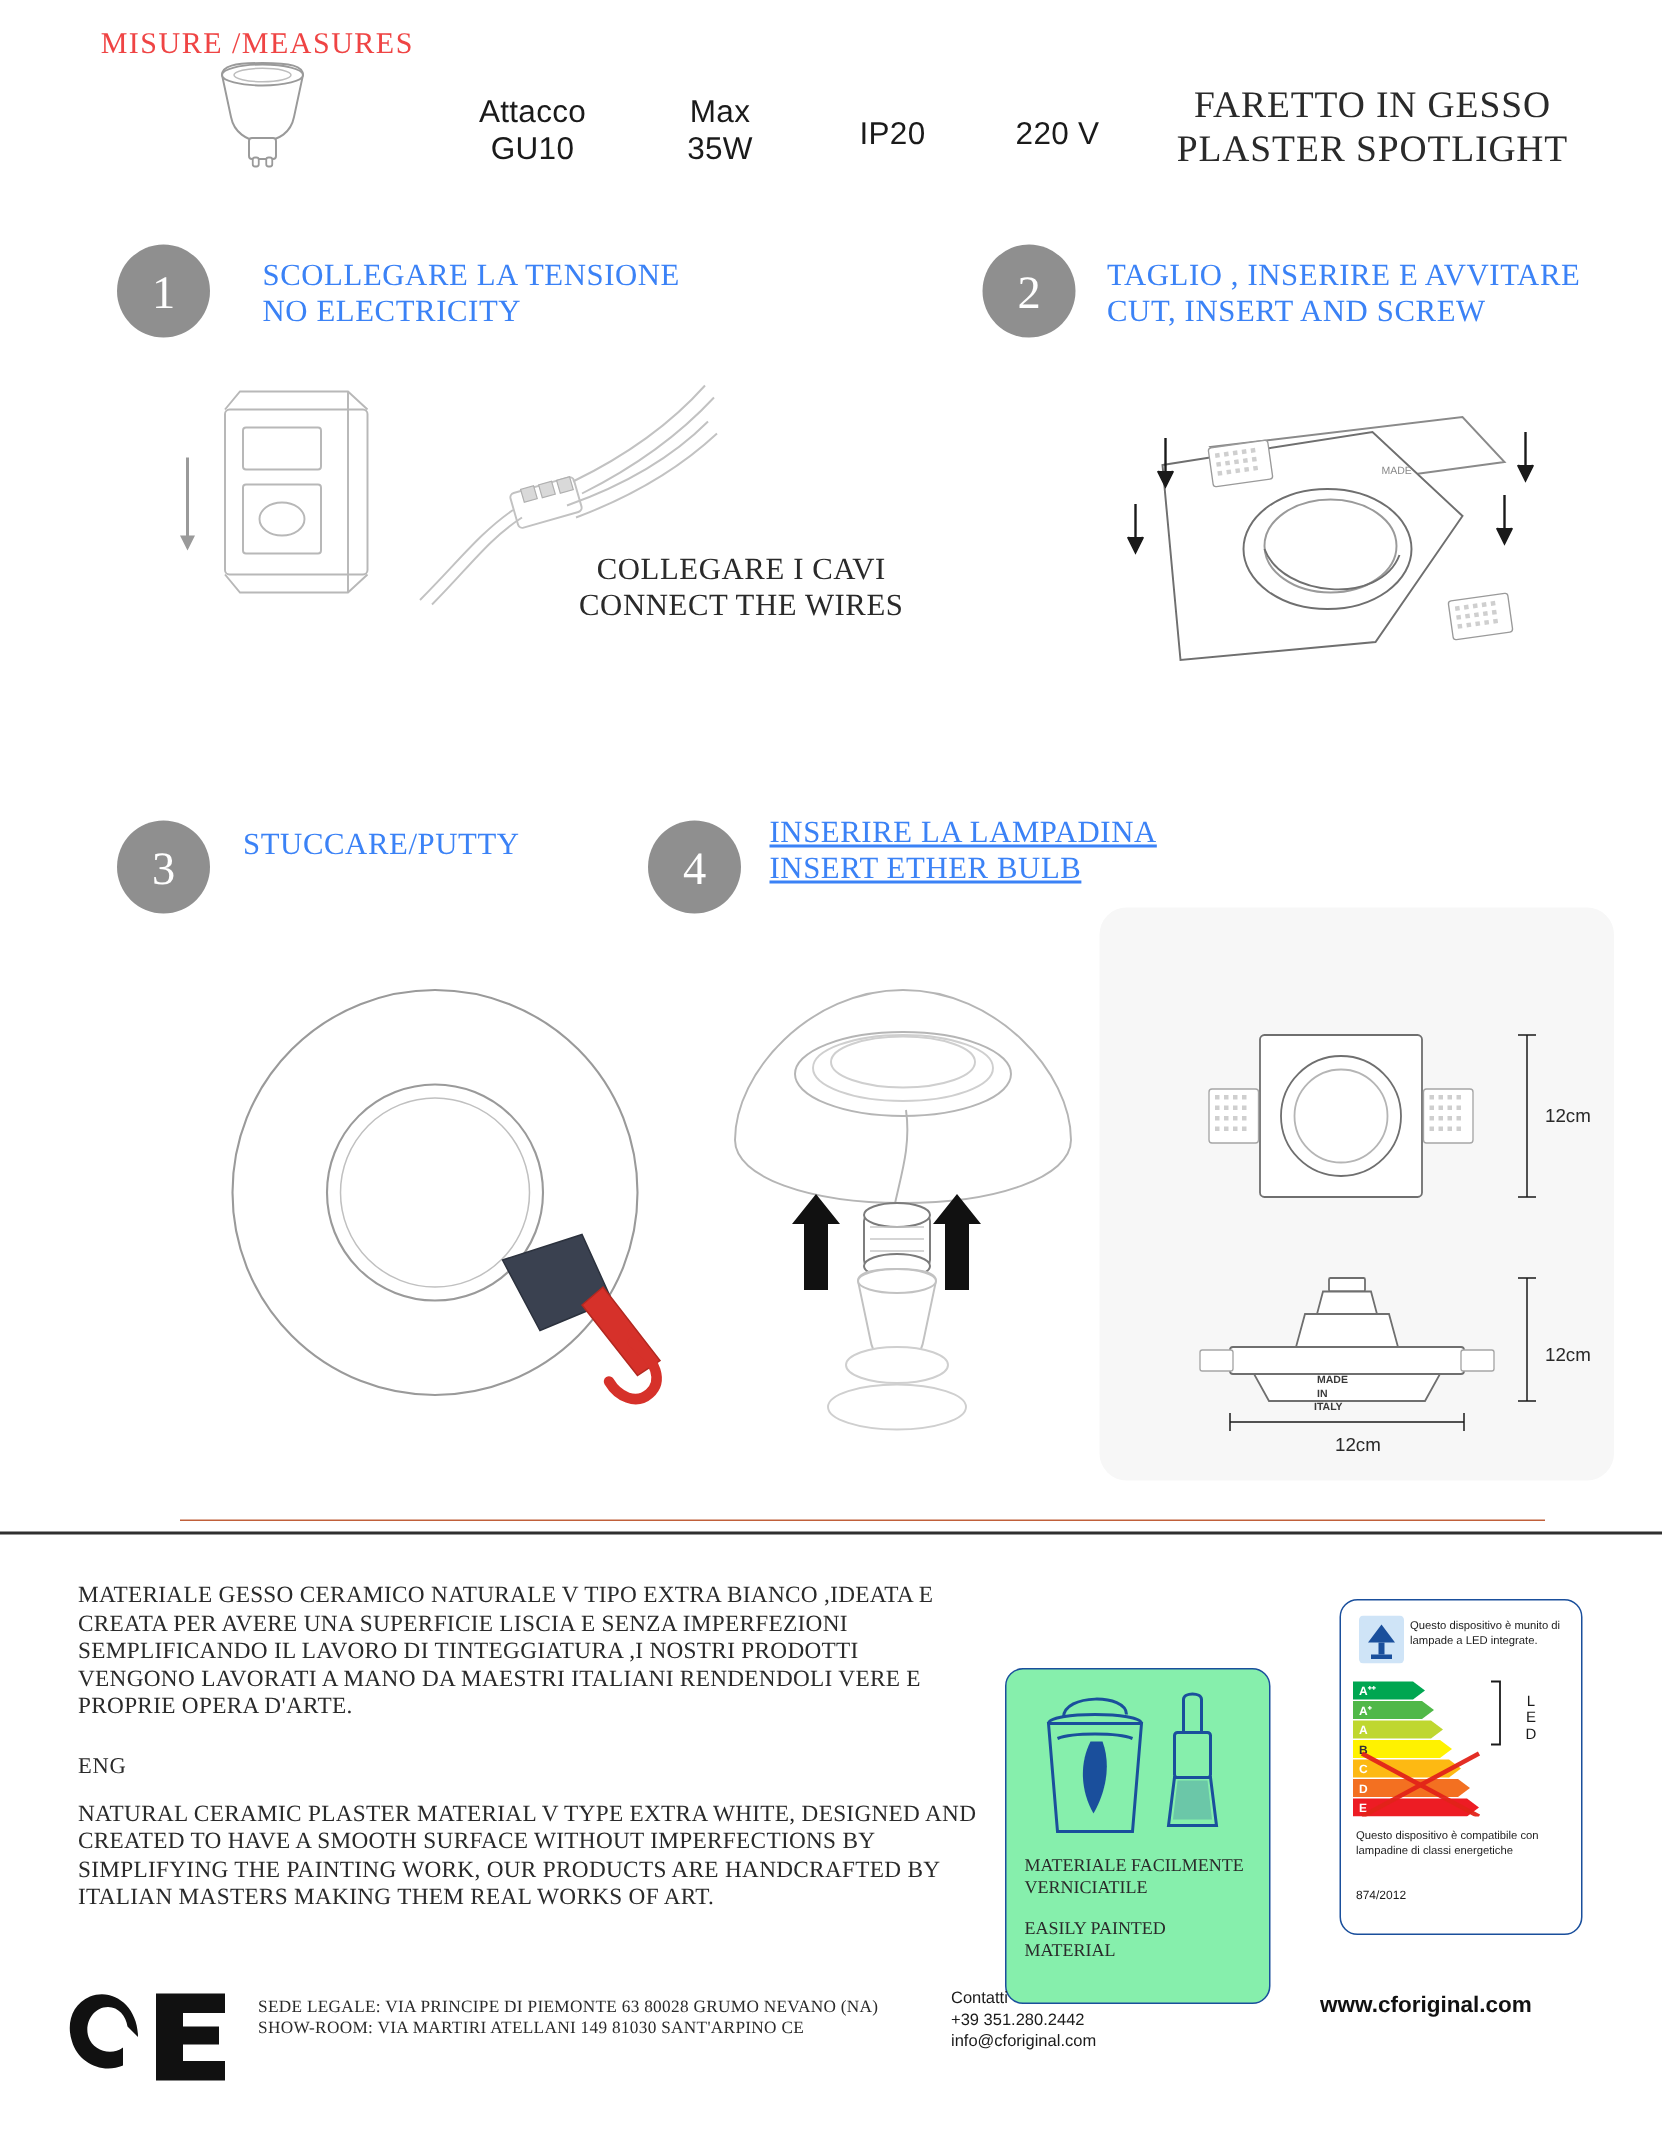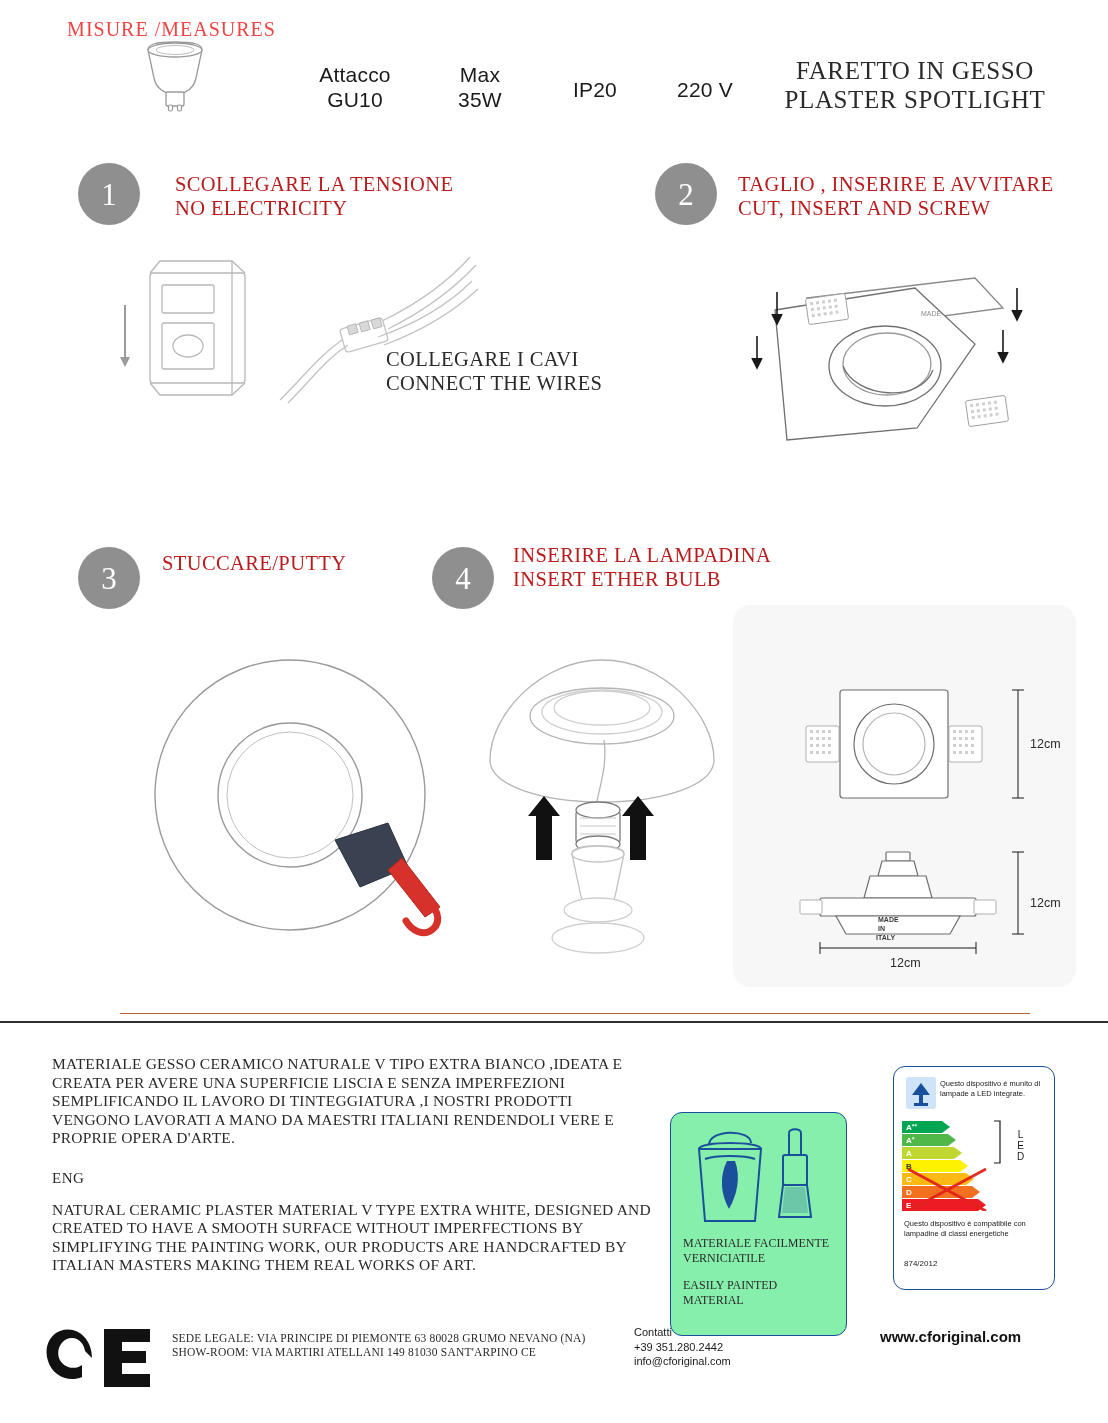--- a/index.html
+++ b/index.html
@@ -69,43 +69,43 @@
     align-items: center;
     justify-content: center;
     line-height: 1;
   }
   .step-text {
     position: absolute;
     font-family: "Liberation Serif", serif;
     font-size: 20.5px;
     line-height: 24px;
     letter-spacing: 0.4px;
-    color: #b91c1c;
+    color: #3b82f6;
     white-space: nowrap;
   }
   .sub-text {
     position: absolute;
     font-family: "Liberation Serif", serif;
     font-size: 20.5px;
     line-height: 24px;
     letter-spacing: 0.4px;
     color: #2a2a2a;
     white-space: nowrap;
   }
 
   
   .badge-1 { left: 78px;  top: 163px; }
   .txt-1   { left: 175px; top: 172px; }
   .badge-2 { left: 655px; top: 163px; }
   .txt-2   { left: 738px; top: 172px; }
   .badge-3 { left: 78px;  top: 547px; }
   .txt-3   { left: 162px; top: 551px; }
   .badge-4 { left: 432px; top: 547px; }
-  .txt-4   { left: 513px; top: 543px; }
-  .txt-wires { left: 386px; top: 347px; }
+  .txt-4   { left: 513px; top: 543px; text-decoration: underline; }
+  .txt-wires { left: 386px; top: 368px; text-align: center; }
 
   
   .measures-panel {
     position: absolute;
     left: 733px; top: 605px;
     width: 343px; height: 382px;
     background: #f7f7f7;
     border-radius: 18px;
   }
   .measures-title {

